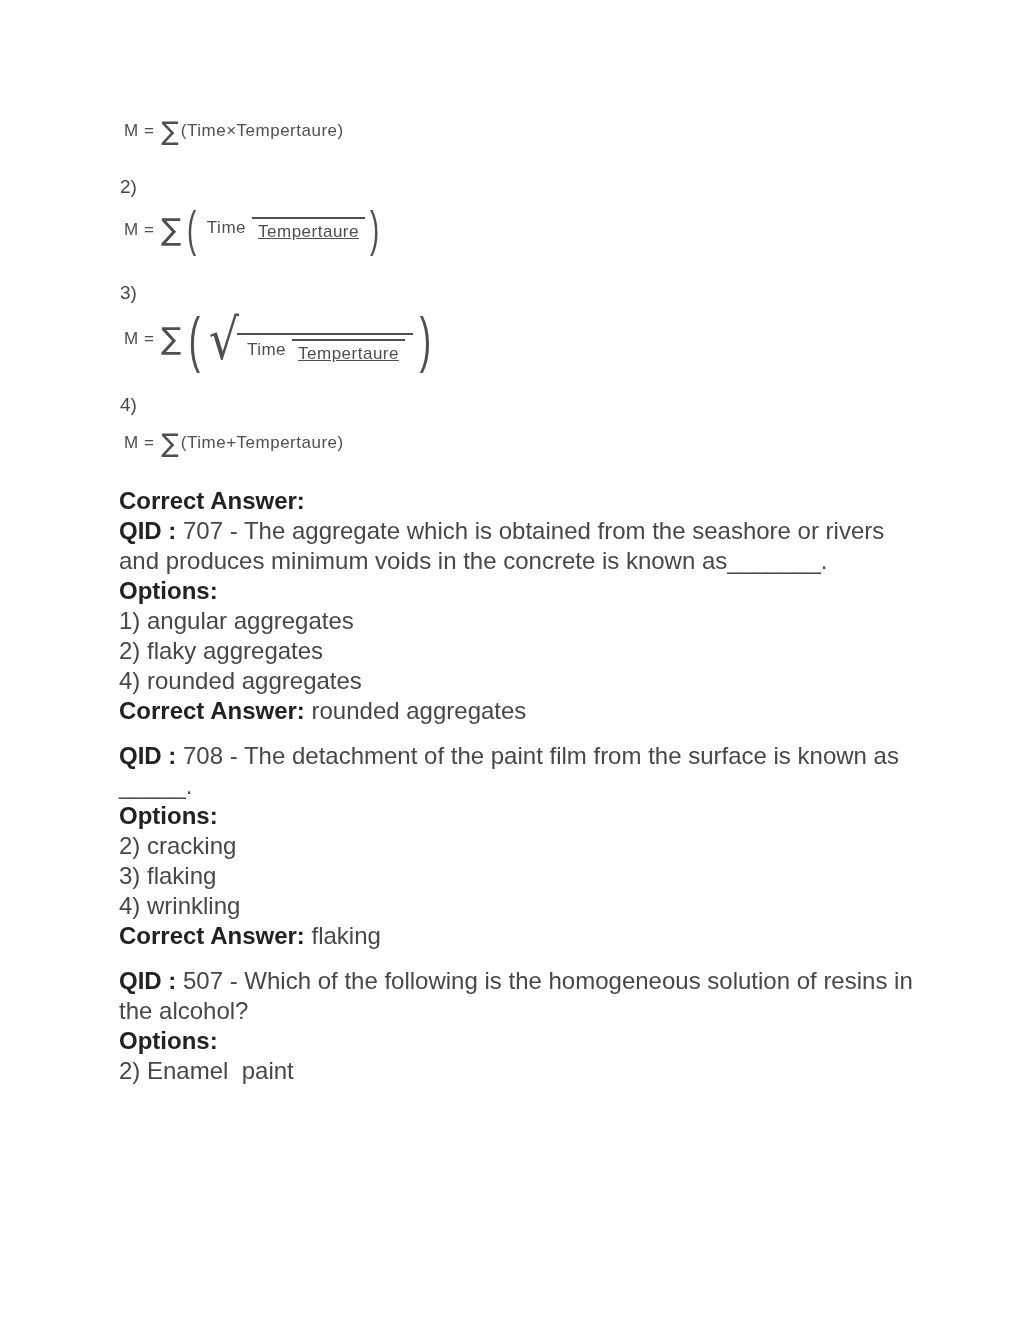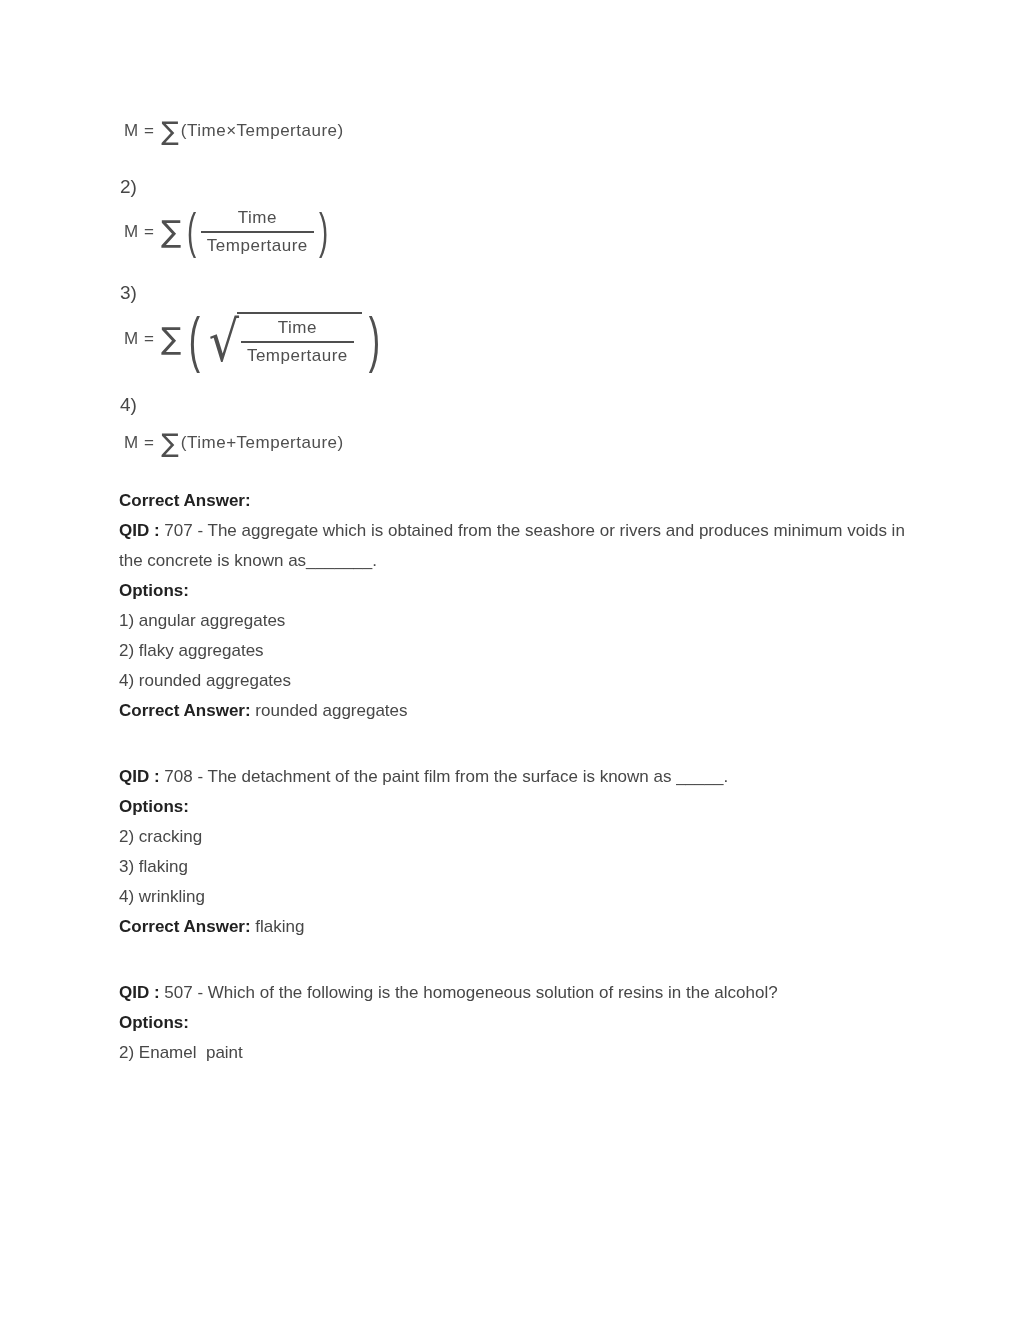--- a/index.html
+++ b/index.html
@@ -30,28 +30,28 @@
     display:inline-block;
     font-size:46px;
     line-height:0.95;
     transform:scaleX(0.6) scaleY(1.08);
     transform-origin:center;
     font-weight:400;
   }
   .paren-xl { font-size:62px; transform:scaleX(0.55) scaleY(1.0); }
   .frac {
     display:inline-flex;
-    flex-direction:column;
+    flex-direction:row;
     align-items:center;
     font-size:17px;
     letter-spacing:0.5px;
     margin:0 2px;
   }
   .frac .num { padding:0 6px 3px; }
-  .frac .den { border-top:2px solid currentColor; padding:3px 6px 0; }
+  .frac .den { border-top:2px solid currentColor; padding:3px 6px 0;text-decoration:underline; }
   .sqrt { display:inline-flex; align-items:flex-end; margin:0 2px; }
   .sqrt .rad {
     font-family:"DejaVu Sans", sans-serif;
     font-size:56px; line-height:0.88;
     transform:scaleX(0.85);
     margin-right:-5px;
   }
   .sqrt .radicand { border-top:2px solid currentColor; padding:4px 8px 0 4px; }
   .sqrt .frac { margin:0; }
 
@@ -59,27 +59,27 @@
     position:absolute;
     font-size:19px;
     color:#474747;
   }
 
   
   .textflow {
     position:absolute;
     top:486px; left:119px;
     width:795px;
-    font-size:17px;
+    font-size:24px;
     line-height:30px;
     color:#474747;
   }
   .textflow .bold, .textflow b { font-weight:bold; color:#222222; }
   .line { white-space:pre-wrap; }
-  .qblock-gap { margin-top:36px; }
+  .qblock-gap { margin-top:15px; }
 </style>
 </head>
 <body>
 
 <div class="page">
 
   <div class="formula" style="top:118px; left:124px;">
     <span class="lhs">M =</span>
     <span class="sigma">∑</span>
     <span class="fbody">(Time×Tempertaure)</span>

